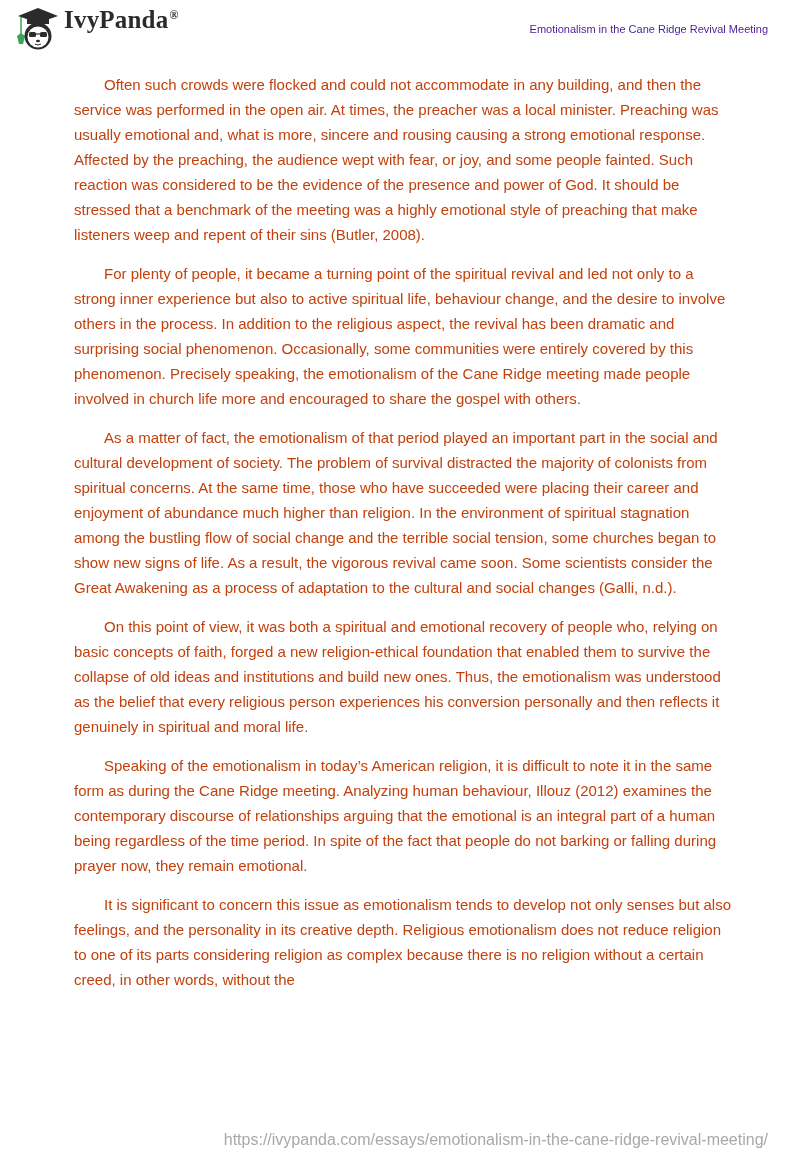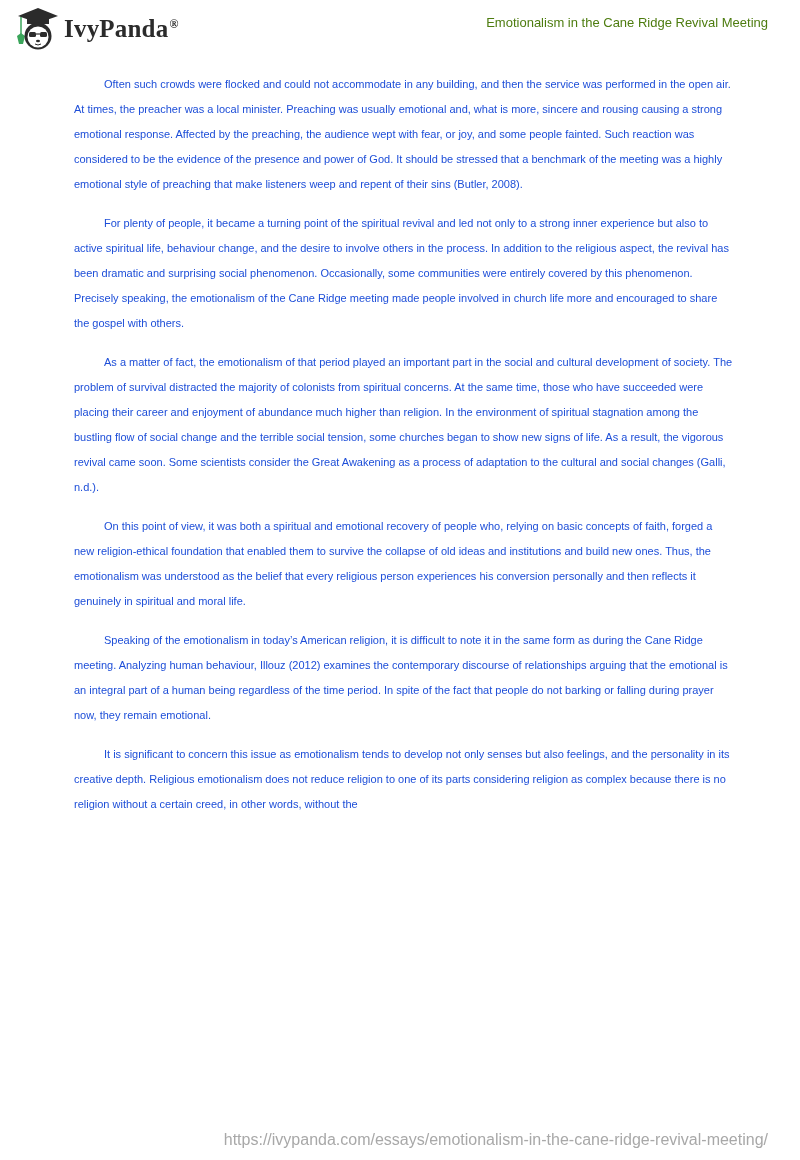--- a/index.html
+++ b/index.html
@@ -1,23 +1,23 @@
 <!DOCTYPE html>
 <html><head>
 <meta charset="utf-8">
 <style>
   html, body { margin: 0; padding: 0; background: #ffffff; }
   body { width: 800px; height: 1160px; position: relative; overflow: hidden; font-family: "Liberation Sans", sans-serif; }
   .header { position: absolute; left: 0; top: 0; width: 800px; height: 60px; }
-  .logo { position: absolute; left: 14px; top: 6px; display: flex; align-items: center; }
+  .logo { position: absolute; left: 14px; top: 6px; display: flex; }
   .logo svg { display: block; }
   .logo-text { font-family: "Liberation Serif", serif; font-weight: bold; font-size: 25px; color: #2b2b2b; margin-left: 6px; letter-spacing: 0.2px; }
   .logo-text sup { font-size: 12px; vertical-align: super; margin-left: 1px; }
-  .doc-title { position: absolute; right: 32px; top: 15px; font-size: 13px; color: #4d7c0f; }
-  .content { position: absolute; left: 74px; top: 72px; width: 660px; color: #1d4ed8; font-size: 11px; line-height: 25px; }
+  .doc-title { position: absolute; right: 32px; top: 23px; font-size: 11px; color: #4c1d95; }
+  .content { position: absolute; left: 74px; top: 72px; width: 660px; color: #c2410c; font-size: 15px; line-height: 25px; }
   .content p { margin: 0 0 14px 0; text-indent: 30px; }
   .footer-url { position: absolute; right: 32px; top: 1131px; font-size: 16px; color: #a8a8a8; }
 </style>
 </head>
 <body>
 
 <div class="header">
   <div class="logo">
     <span>
       <svg width="44" height="46" viewBox="0 0 44 46">

